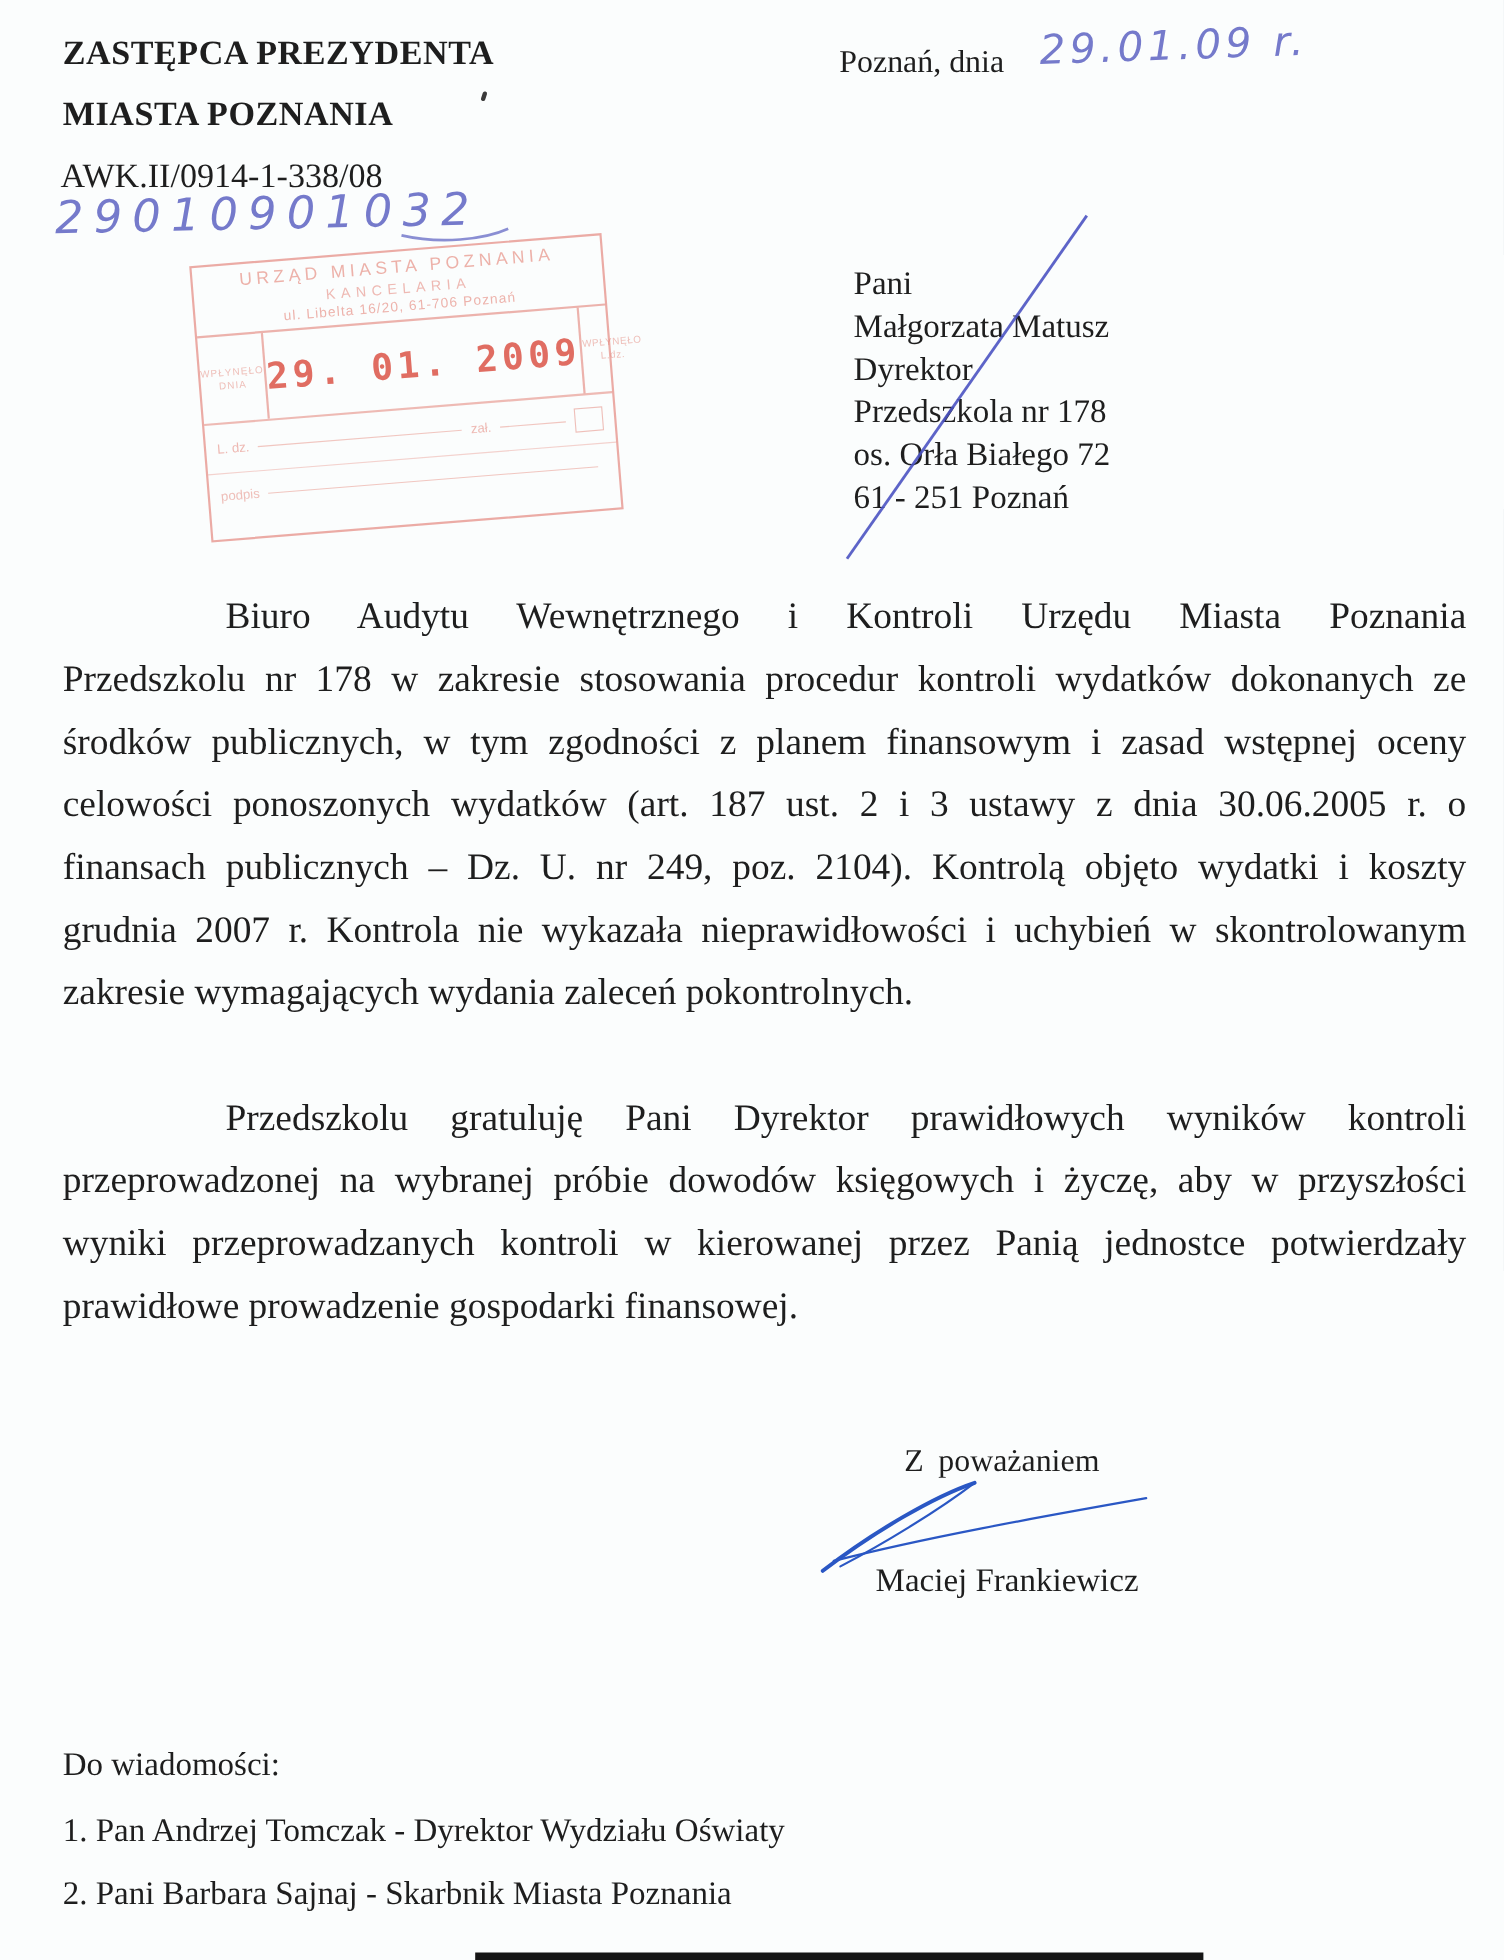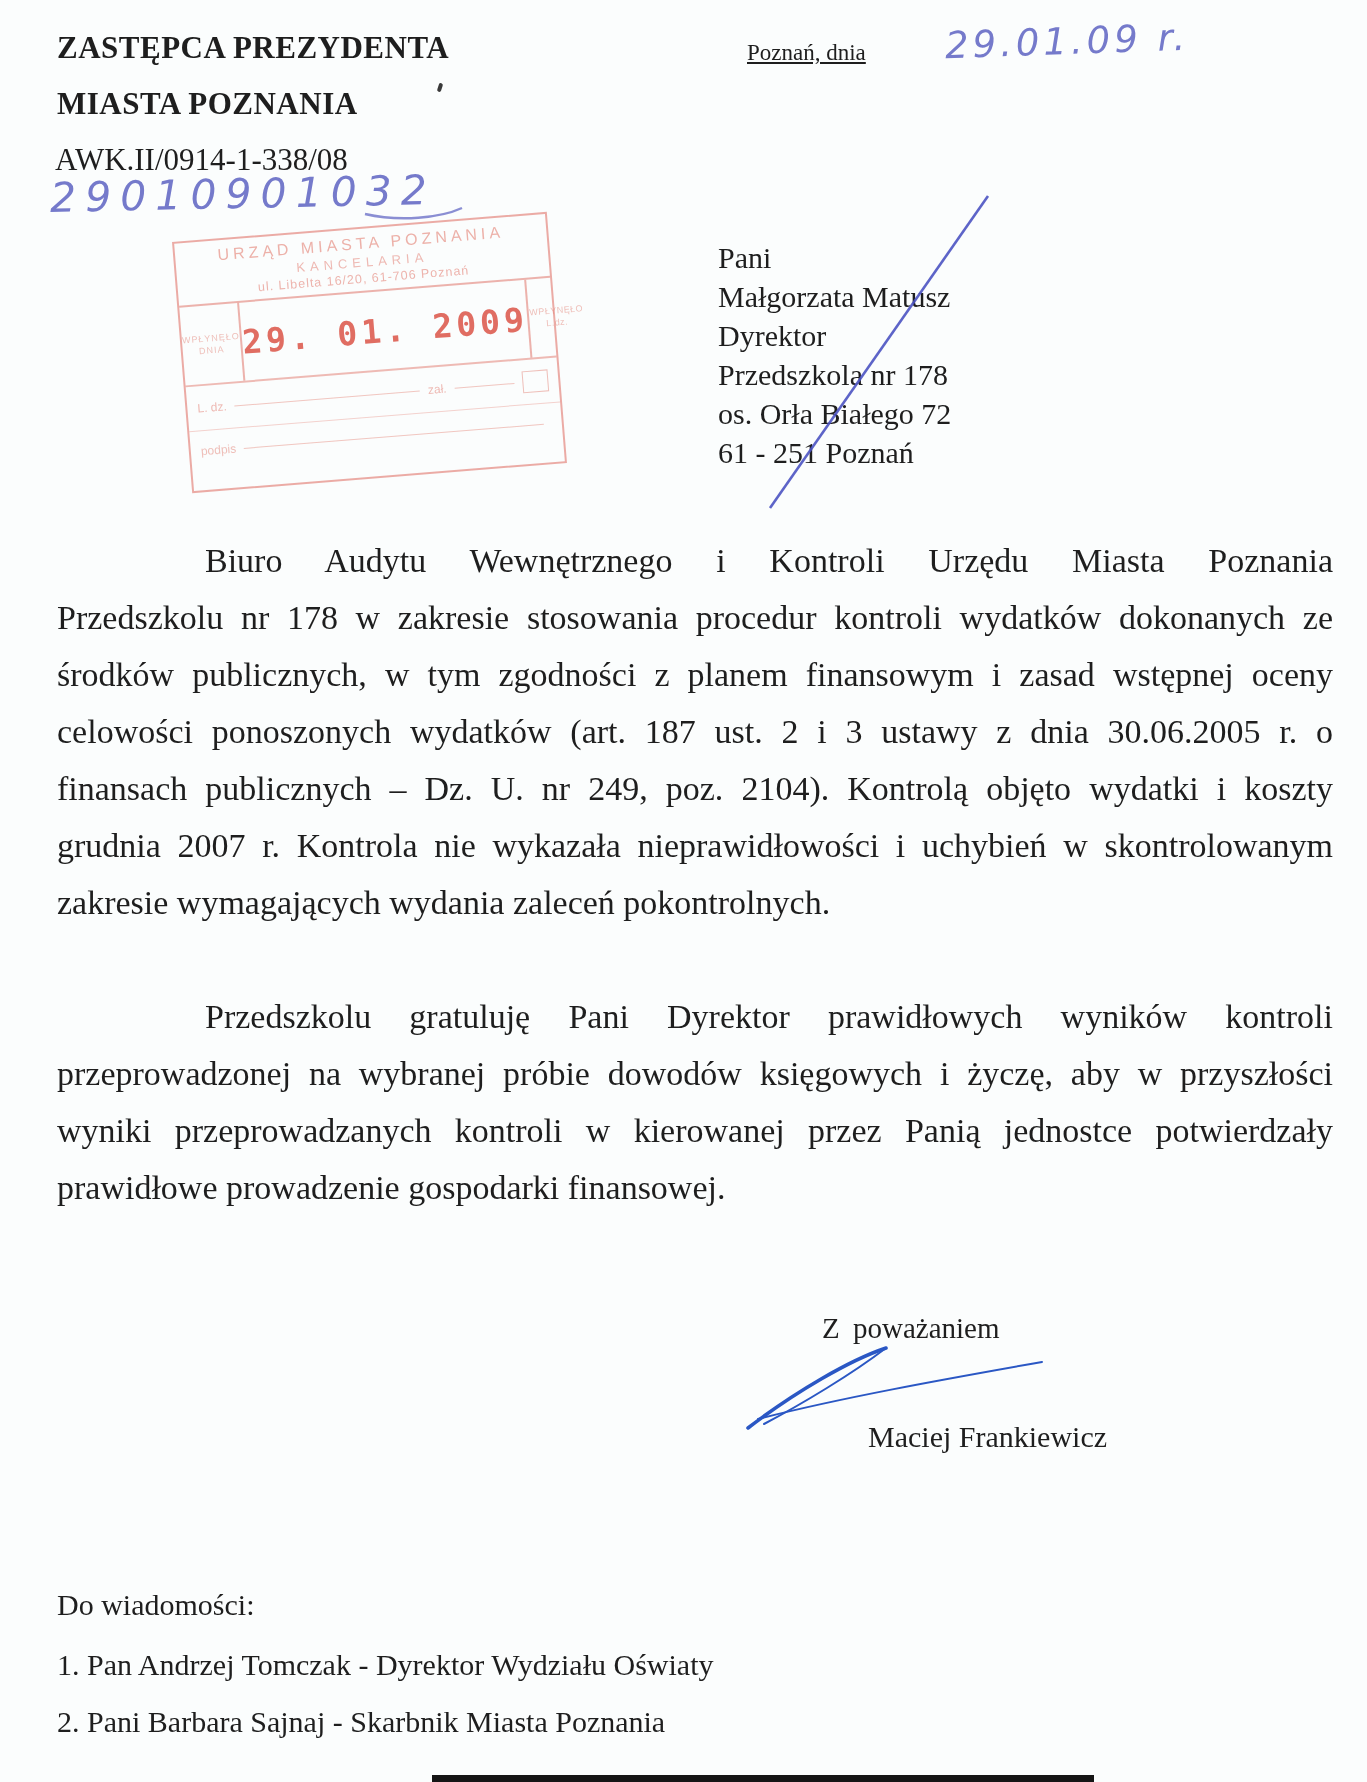--- a/index.html
+++ b/index.html
@@ -30,22 +30,22 @@
     font-style:italic;
     color:#757acb;
   }
   .hand-number{
     position:absolute;left:50px;top:170px;
     font-size:41px;letter-spacing:9px;
     transform:rotate(-1.2deg);
     white-space:nowrap;
   }
   .place-date{
-    position:absolute;left:747px;top:40px;
-    font-size:23px;white-space:nowrap;text-decoration:underline;
+    position:absolute;left:763px;top:40px;
+    font-size:29px;white-space:nowrap;
   }
   .hand-date{
     position:absolute;left:945px;top:20px;
     font-size:37px;letter-spacing:4px;
     transform:rotate(-2deg);
     white-space:nowrap;
   }
   
   .stamp{
     position:absolute;left:172px;top:242px;
@@ -97,21 +97,21 @@
   .sbox{
     width:24px;height:20px;border:1.5px solid rgba(228,130,118,.5);
   }
   .stamp-bottom2{
     border-top:1.5px solid rgba(228,130,118,.35);
     height:40px;display:flex;align-items:center;
     padding:0 10px;font-size:12px;color:rgba(228,130,118,.5);
   }
   
   .recipient{
-    position:absolute;left:718px;top:238px;
+    position:absolute;left:776px;top:238px;
     font-size:30px;line-height:39px;
     white-space:nowrap;
   }
   
   .body-block{
     position:absolute;left:57px;width:1276px;
     font-size:34px;
   }
   .body1{top:532px;}
   .body2{top:988px;}
@@ -124,21 +124,21 @@
     text-align-last:justify;
     word-spacing:2px;
   }
   .tline.indent{padding-left:148px;}
   
   .closing-sal{
     position:absolute;left:822px;top:1312px;
     font-size:29px;word-spacing:6px;white-space:nowrap;
   }
   .closing-name{
-    position:absolute;left:868px;top:1420px;
+    position:absolute;left:796px;top:1420px;
     font-size:30px;white-space:nowrap;
   }
   
   .cc-heading{
     position:absolute;left:57px;top:1588px;font-size:30px;white-space:nowrap;
   }
   .cc-list{
     position:absolute;left:57px;top:1648px;font-size:30px;
   }
   .cc-list div{margin-bottom:23px;white-space:nowrap;}

